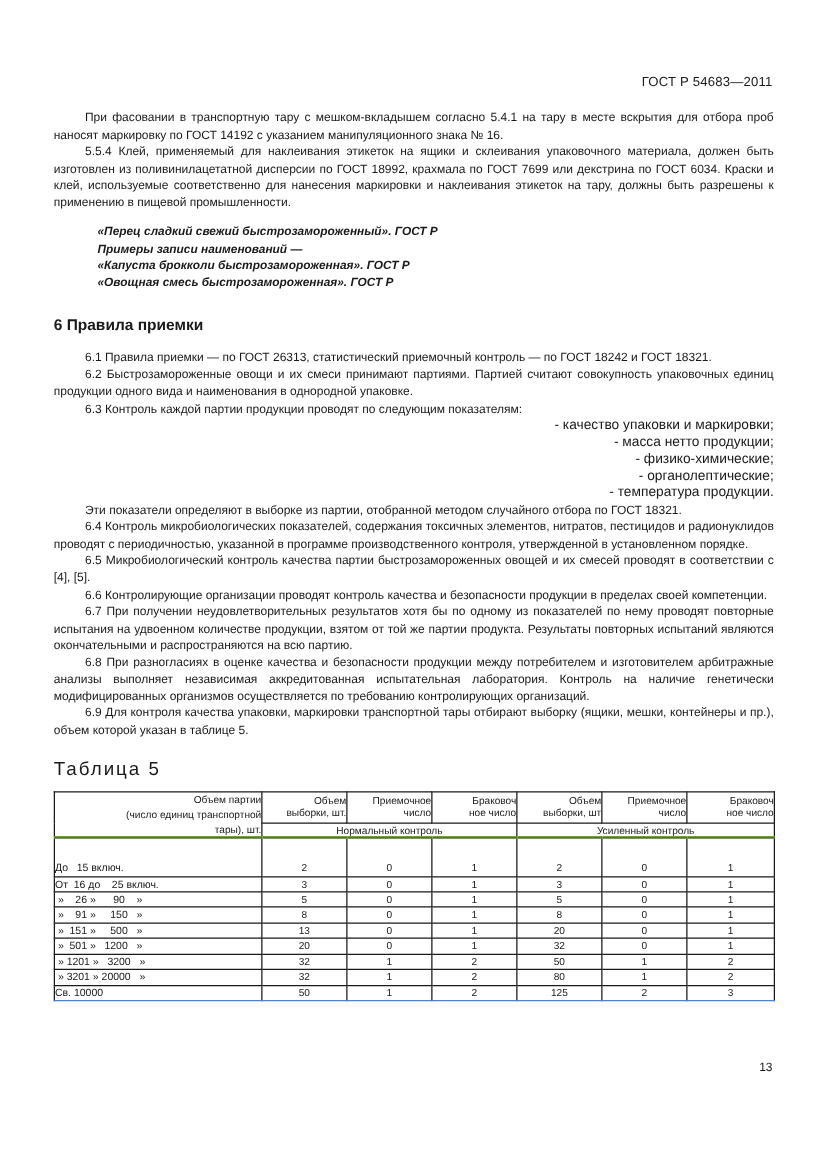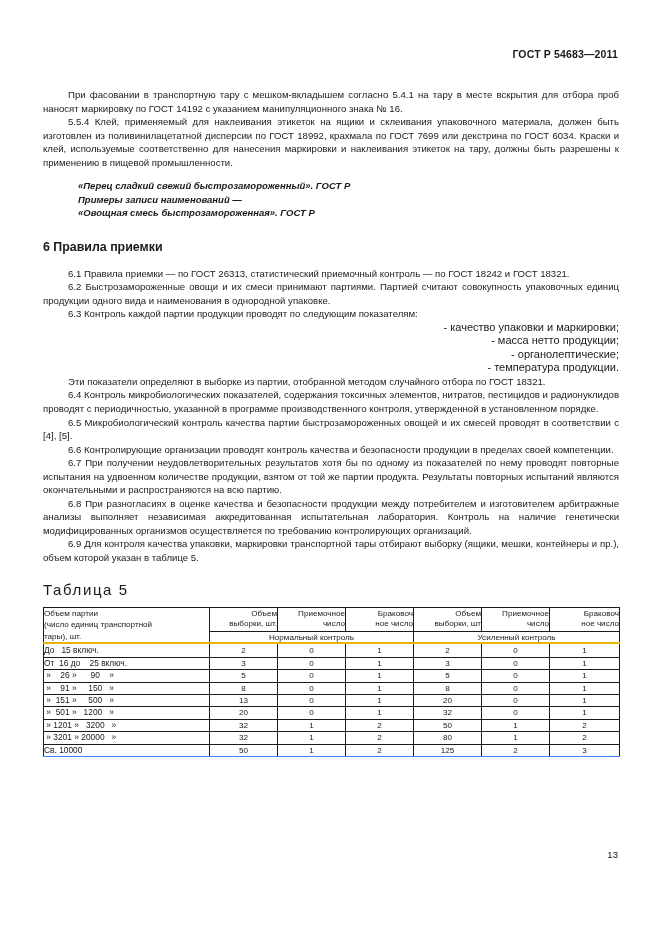--- a/index.html
+++ b/index.html
@@ -17,24 +17,24 @@
   }
   .page {
     position: absolute;
     left: 0; top: 0;
     width: 661px;
     height: 936px;
     box-sizing: border-box;
   }
   .doc-header {
     position: absolute;
-    top: 48px;
+    top: 60px;
     right: 43px;
     font-size: 10.5px;
-    font-weight: bold;
+    font-weight: normal;
     letter-spacing: 0.15px;
   }
   .content {
     position: absolute;
     left: 43px;
     top: 88px;
     width: 576px;
   }
   p.body-par {
     margin: 0;
@@ -90,37 +90,37 @@
     padding: 0;
     font-weight: normal;
     vertical-align: middle;
   }
   .hdr-cell {
     text-align: right;
     line-height: 10.6px;
     padding: 4px 2px 4px 2px;
   }
   .hdr-col1 {
-    text-align: left;
+    text-align: right;
     line-height: 11.6px;
     padding: 5px 4px;
   }
   .grp-cell {
     text-align: center;
     padding: 5px 2px 5px 2px;
   }
   tbody tr td {
     height: 11.4px;
     line-height: 11.4px;
     border-top: none;
     border-bottom: none;
   }
   tbody tr:first-child td {
-    border-top: 2px solid #eab308;
-    padding-top: 1px;
+    border-top: 2px solid #4d7c0f;
+    padding-top: 18px;
   }
   tbody tr:last-child td {
     border-bottom: 1px solid #3b82f6;
   }
   td.num { text-align: center; }
   td.lab {
     text-align: left;
     padding-left: 20px;
     white-space: pre;
     font-size: 8.4px;
@@ -143,35 +143,37 @@
 
     <p class="body-par">При фасовании в транспортную тару с мешком-вкладышем согласно 5.4.1 на тару в месте вскры­тия для отбора проб наносят маркировку по ГОСТ 14192 с указанием манипуляционного знака № 16.</p>
 
     <p class="body-par">5.5.4 Клей, применяемый для наклеивания этикеток на ящики и склеивания упаковочного ма­териала, должен быть изготовлен из поливинилацетатной дисперсии по ГОСТ 18992, крахмала по ГОСТ 7699 или декстрина по ГОСТ 6034. Краски и клей, используемые соответственно для нанесения маркировки и наклеивания этикеток на тару, должны быть разрешены к применению в пищевой про­мышленности.</p>
 
     <div class="spacer-10"></div>
 
     <div class="examples">
       <div>«Перец сладкий свежий быстрозамороженный». ГОСТ Р</div>
       <div>Примеры записи наименований —</div>
+      <div>«Капуста брокколи быстрозамороженная». ГОСТ Р</div>
       <div>«Овощная смесь быстрозамороженная». ГОСТ Р</div>
     </div>
 
     <div class="spacer-20"></div>
 
     <h2 class="section-heading">6  Правила приемки</h2>
 
     <div class="spacer-13"></div>
 
     <p class="body-par">6.1  Правила приемки — по ГОСТ 26313, статистический приемочный контроль — по ГОСТ 18242 и ГОСТ 18321.</p>
     <p class="body-par">6.2  Быстрозамороженные овощи и их смеси принимают партиями. Партией считают совокупность упаковочных единиц продукции одного вида и наименования в однородной упаковке.</p>
     <p class="body-par">6.3  Контроль каждой партии продукции проводят по следующим показателям:</p>
 
     <p class="dash-item">- качество упаковки и маркировки;</p>
     <p class="dash-item">- масса нетто продукции;</p>
+    <p class="dash-item">- физико-химические;</p>
     <p class="dash-item">- органолептические;</p>
     <p class="dash-item">- температура продукции.</p>
 
     <p class="body-par">Эти показатели определяют в выборке из партии, отобранной методом случайного отбора по ГОСТ 18321.</p>
     <p class="body-par">6.4  Контроль микробиологических показателей, содержания токсичных элементов, нитратов, пе­стицидов и радионуклидов проводят с периодичностью, указанной в программе производственного кон­троля, утвержденной в установленном порядке.</p>
     <p class="body-par">6.5  Микробиологический контроль качества партии быстрозамороженных овощей и их смесей проводят в соответствии с [4], [5].</p>
     <p class="body-par">6.6  Контролирующие организации проводят контроль качества и безопасности продукции в пре­делах своей компетенции.</p>
     <p class="body-par">6.7  При получении неудовлетворительных результатов хотя бы по одному из показателей по нему проводят повторные испытания на удвоенном количестве продукции, взятом от той же партии продукта. Результаты повторных испытаний являются окончательными и распространяются на всю партию.</p>
     <p class="body-par">6.8  При разногласиях в оценке качества и безопасности продукции между потребителем и изгото­вителем арбитражные анализы выполняет независимая аккредитованная испытательная лаборатория. Контроль на наличие генетически модифицированных организмов осуществляется по требованию кон­тролирующих организаций.</p>
     <p class="body-par">6.9  Для контроля качества упаковки, маркировки транспортной тары отбирают выборку (ящики, мешки, контейнеры и пр.), объем которой указан в таблице 5.</p>

